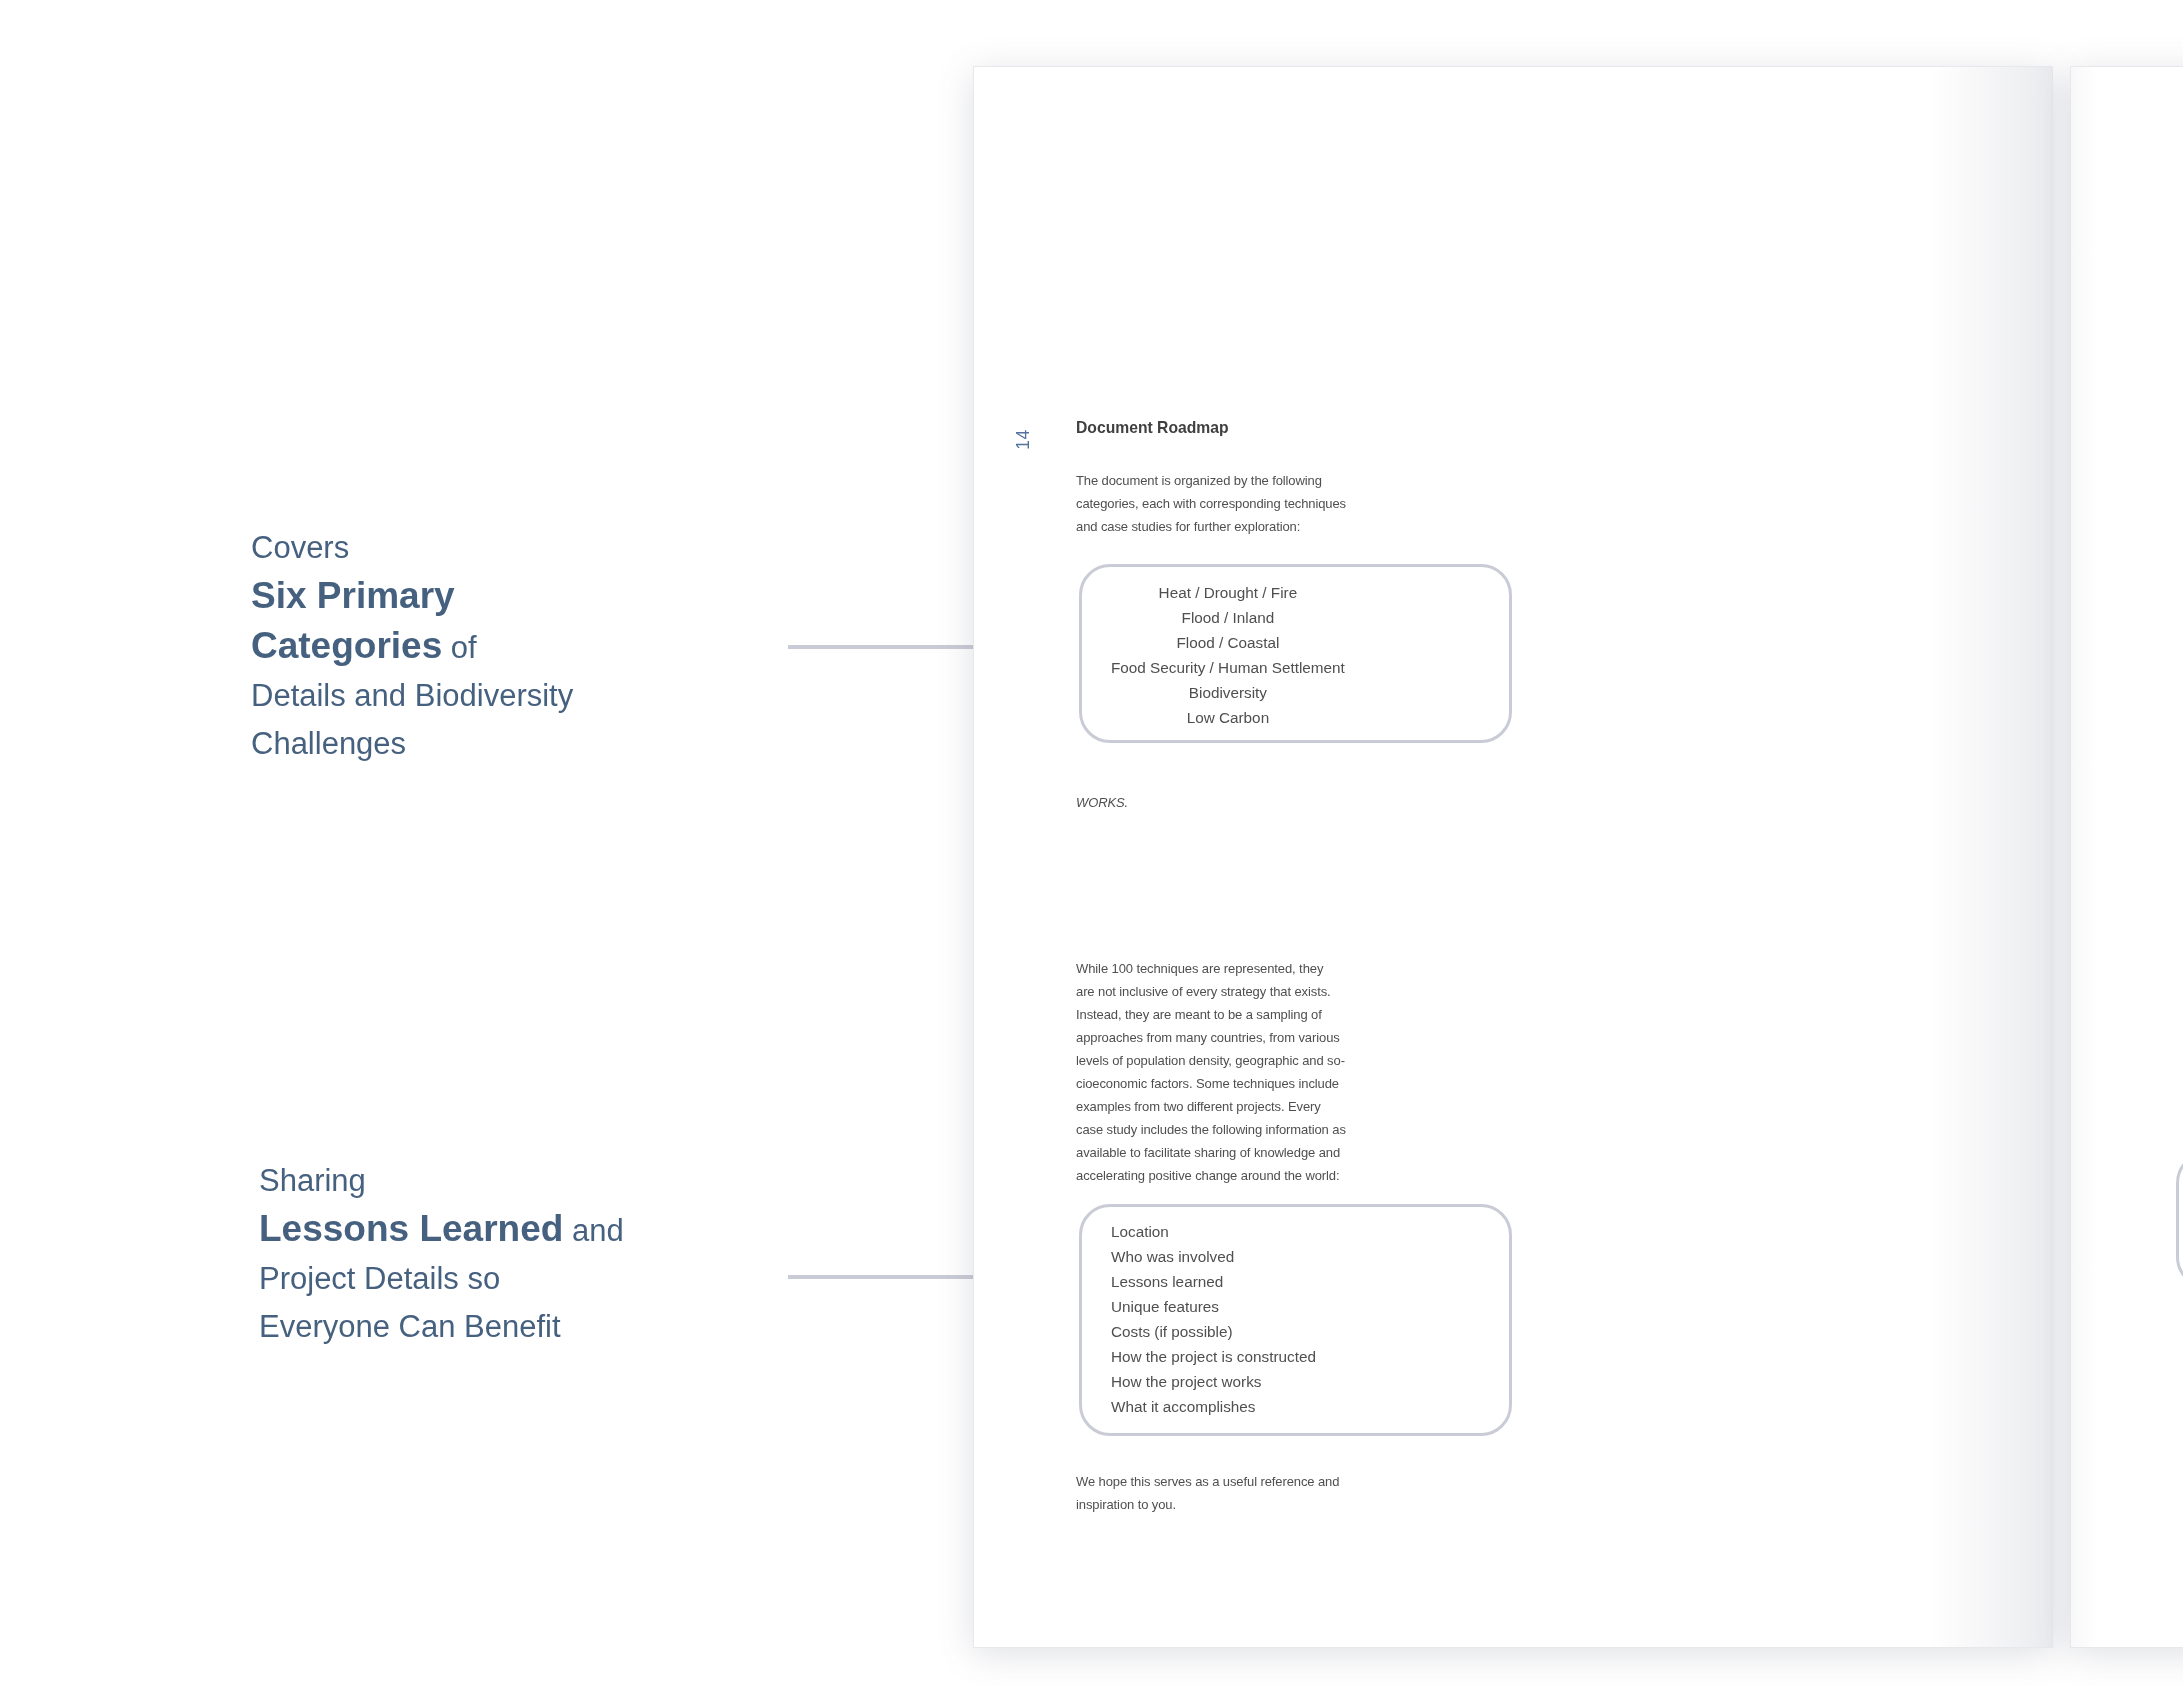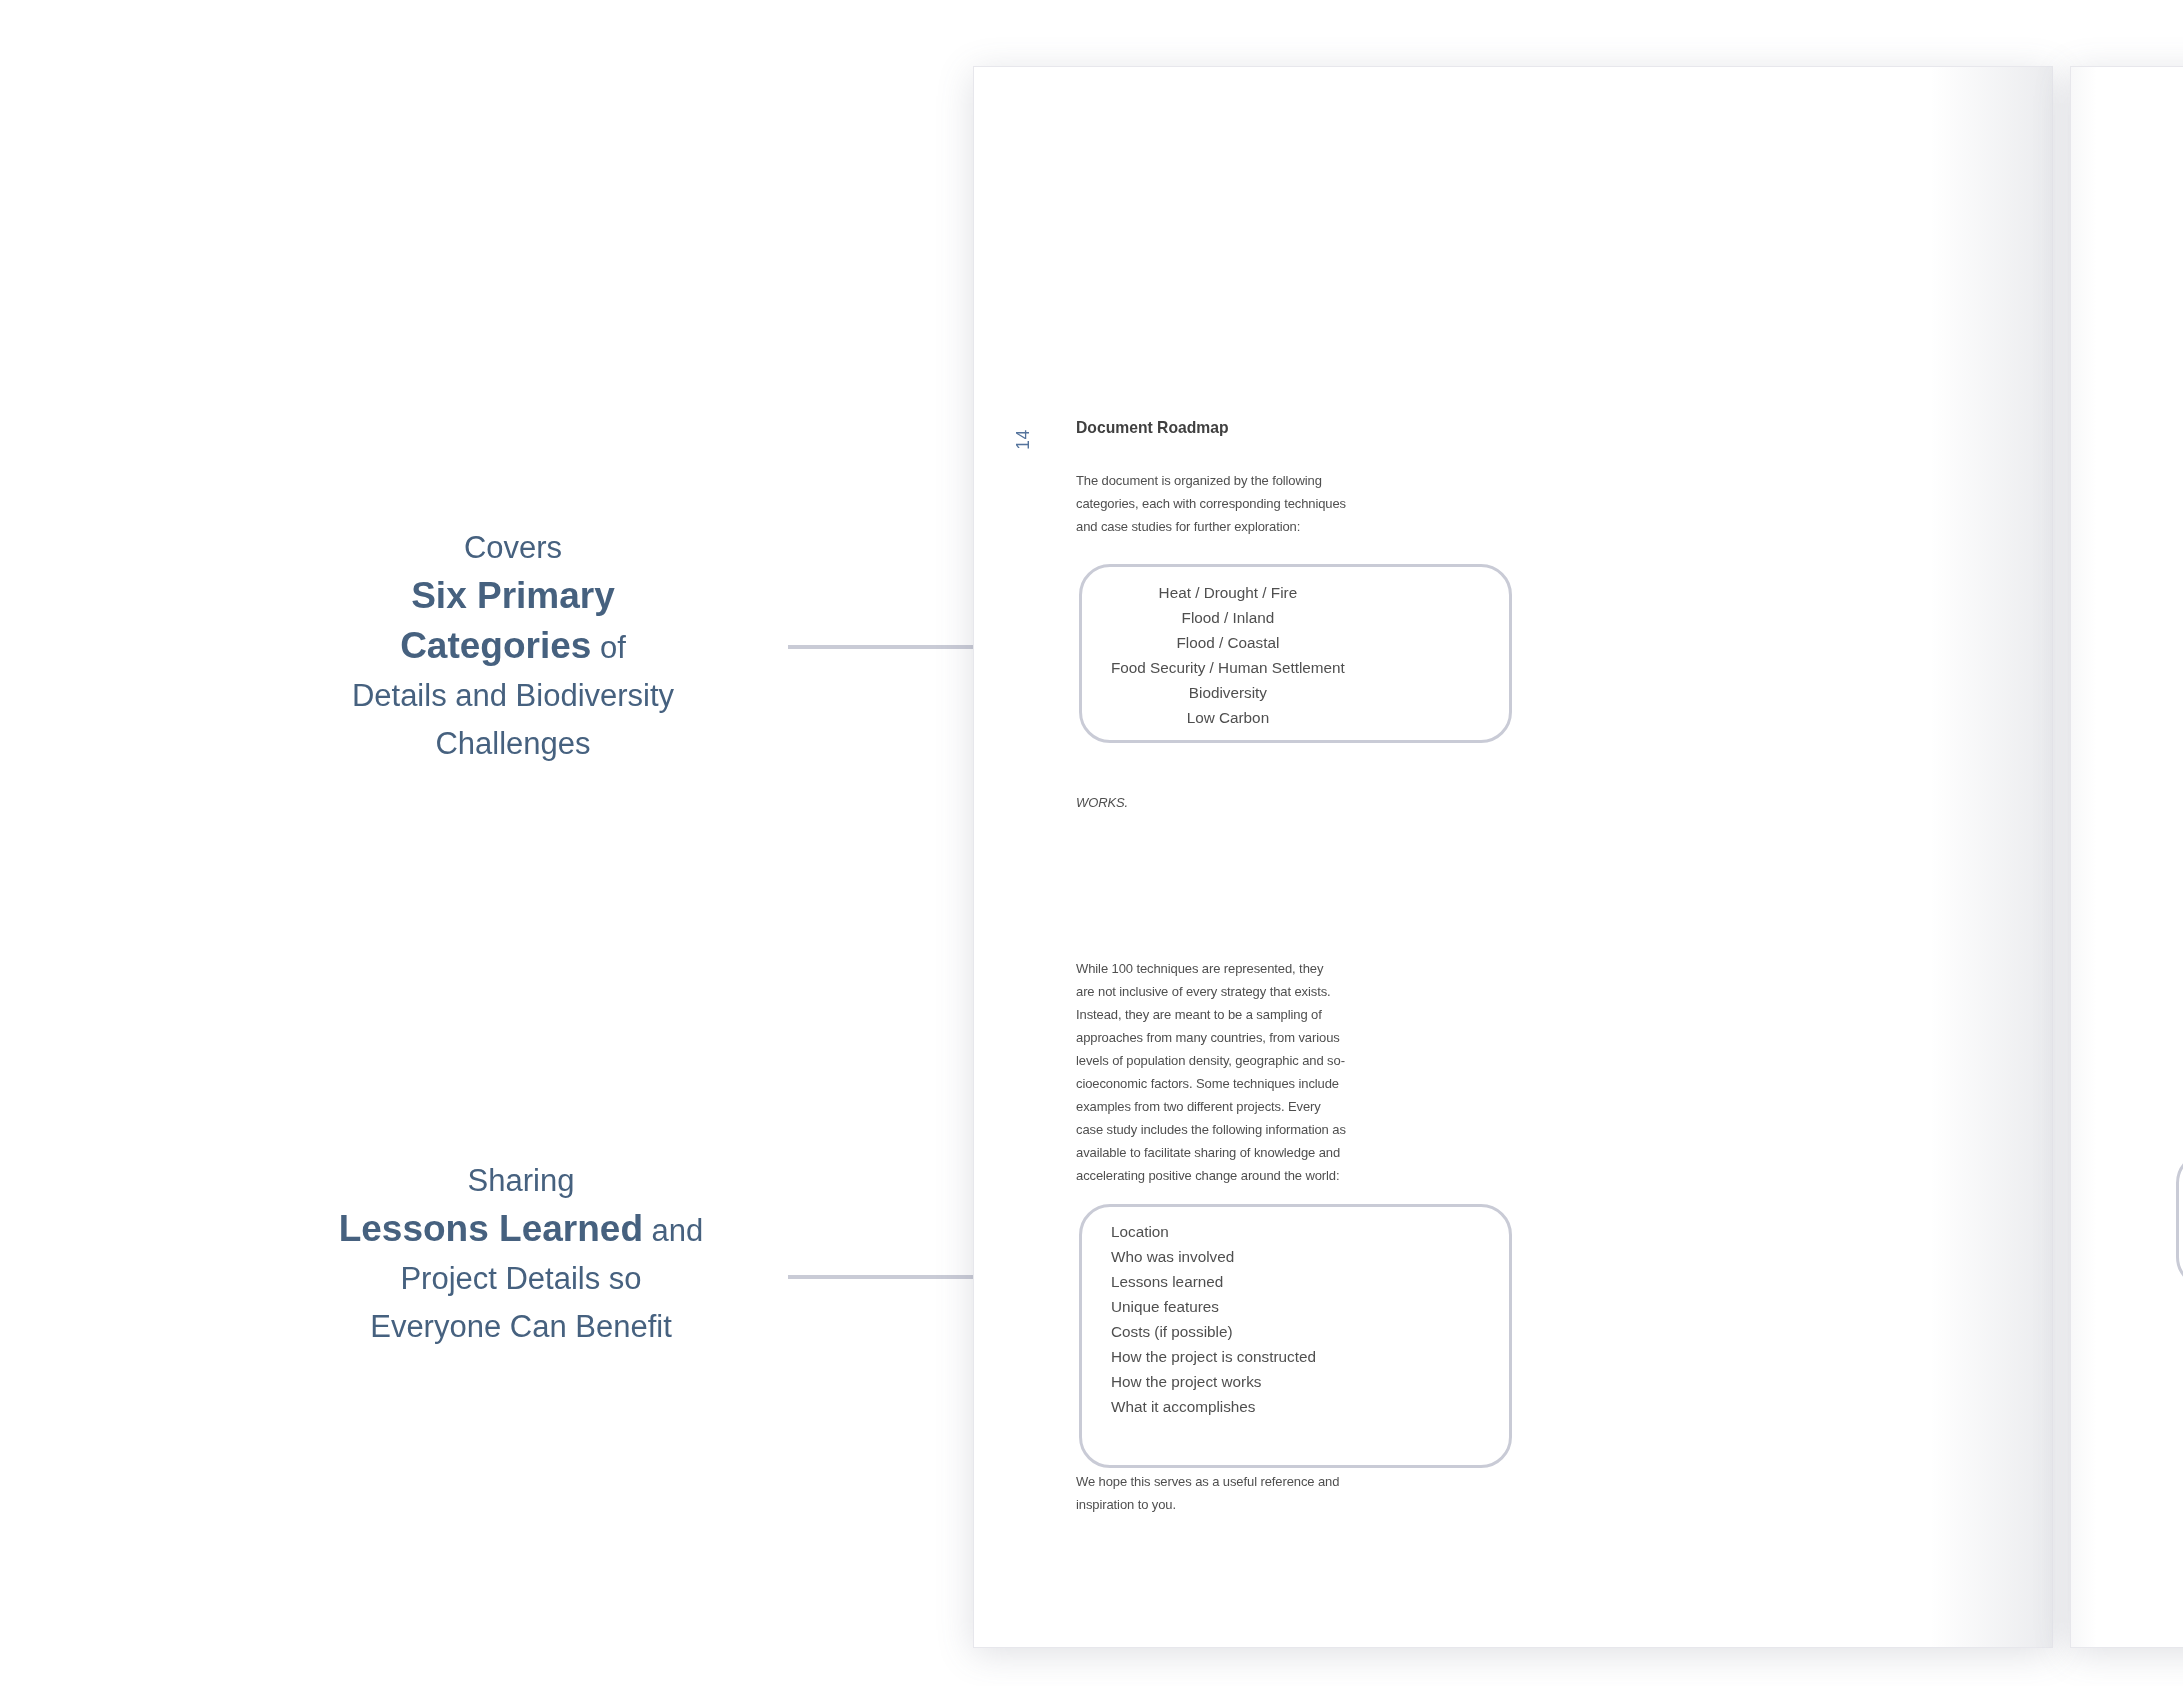--- a/index.html
+++ b/index.html
@@ -16,21 +16,21 @@
 
   .ph{position:absolute;font-size:15.7px;font-weight:bold;color:#404040;white-space:nowrap;}
   .body{position:absolute;left:102px;width:463px;margin:0;font-size:13px;line-height:23px;color:#4f4f4f;white-space:nowrap;letter-spacing:-0.1px;}
   .rbox{position:absolute;border:3.5px solid #c9cbd6;border-radius:31px;box-sizing:border-box;background:transparent;}
   .boxtext{position:absolute;font-size:15.3px;line-height:25px;color:#4f4f4f;white-space:nowrap;}
   .pnum{position:absolute;font-size:17.5px;color:#54739c;transform:rotate(-90deg);transform-origin:center;letter-spacing:0.4px;}
 
   
   .ann{position:absolute;color:#46617f;font-size:31px;line-height:48px;white-space:nowrap;}
   .ann b{font-size:37px;}
-  .ann.ra{text-align:center;}
+  .ann.ra{text-align:left;}
 
   
   .cline{position:absolute;height:4.4px;background:#c9cbd6;}
   .cdot{position:absolute;width:20px;height:25px;border-radius:50%;background:#c9cbd6;}
 </style>
 </head>
 <body>
 
 <div class="canvas">
 
@@ -63,21 +63,21 @@
     <p class="body" style="top:402px;"><span>The document is organized by the following<br>categories, each with corresponding techniques<br>and case studies for further exploration:</span></p>
 
     <div class="rbox" style="left:105px;top:497px;width:433px;height:179px;">
       <div class="boxtext" style="left:29px;top:13px;text-align:center;">Heat / Drought / Fire<br>Flood / Inland<br>Flood / Coastal<br>Food Security / Human Settlement<br>Biodiversity<br>Low Carbon</div>
     </div>
 
     <p class="body" style="top:701px;"><br><i>WORKS.</i></p>
 
     <p class="body" style="top:890px;"><span>While 100 techniques are represented, they<br>are not inclusive of every strategy that exists.<br>Instead, they are meant to be a sampling of<br>approaches from many countries, from various<br>levels of population density, geographic and so-<br>cioeconomic factors. Some techniques include<br>examples from two different projects. Every<br>case study includes the following information as<br>available to facilitate sharing of knowledge and<br>accelerating positive change around the world:</span></p>
 
-    <div class="rbox" style="left:105px;top:1137px;width:433px;height:264px;">
+    <div class="rbox" style="left:105px;top:1137px;width:433px;height:232px;">
       <div class="boxtext" style="left:29px;top:12.2px;">Location<br>Who was involved<br>Lessons learned<br>Unique features<br>Costs (if possible)<br>How the project is constructed<br>How the project works<br>What it accomplishes</div>
     </div>
 
     <p class="body" style="top:1403px;"><span>We hope this serves as a useful reference and<br>inspiration to you.</span></p>
   </div>
 
   <div class="page right">
 
     <div class="rbox" style="left:105px;top:1085px;width:487px;height:136px;"></div>
 

